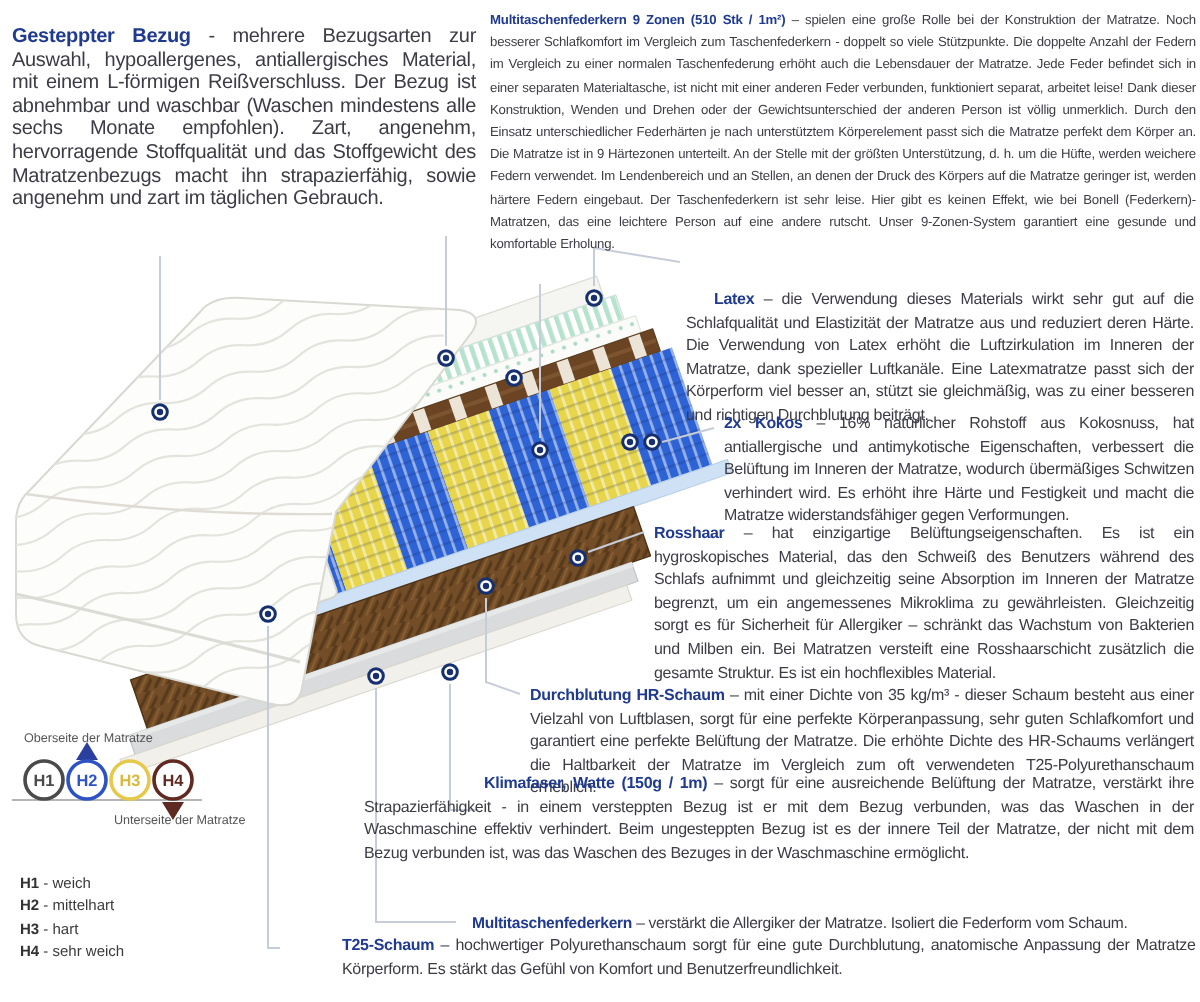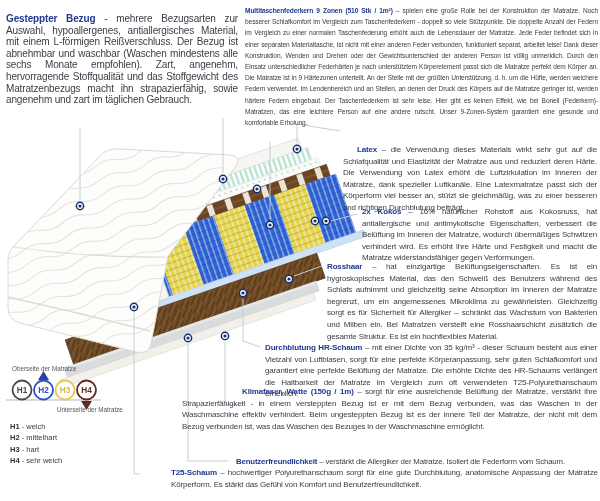--- a/index.html
+++ b/index.html
@@ -11,21 +11,21 @@
   .blk b{color:#1f3a8f;font-weight:bold;}
   .blk-gesteppter{left:6px;top:13px;width:232px;font-size:10px;line-height:11.6px;}
   .blk-federkern{left:245px;top:5px;width:353px;font-size:6.6px;line-height:11.2px;letter-spacing:-0.1px;}
   .blk-latex{left:343px;top:144px;width:254px;text-indent:14px;}
   .blk-kokos{left:362px;top:206px;width:235px;}
   .blk-rosshaar{left:327px;top:261px;width:270px;}
   .blk-hr{left:265px;top:342px;width:332px;}
   .blk-klima{left:182px;top:386px;width:415px;text-indent:60px;}
   .blk-polster{left:236px;top:456px;width:362px;font-size:7.8px;}
   .blk-t25{left:143px;top:467px;width:452px;margin-left:28px;}
-  .legend-items{position:absolute;left:10px;top:421px;font-size:7.5px;line-height:11.3px;color:#3a3a3a;}
+  .legend-items{position:absolute;left:10px;top:436px;font-size:7.5px;line-height:11.3px;color:#3a3a3a;}
   .legend-items b{font-weight:bold;color:#333;}
 </style>
 </head>
 <body>
 
 <div id="stage">
 
   <svg id="art" width="600" height="501" viewBox="0 0 600 501">
     <defs>
       <pattern id="pRib" width="5" height="13" patternUnits="userSpaceOnUse">
@@ -206,21 +206,21 @@
 
   <p class="blk blk-hr">
     <b>Durchblutung HR-Schaum</b><span> – mit einer Dichte von 35 kg/m³ - dieser Schaum besteht aus einer Vielzahl von Luftblasen, sorgt für eine perfekte Körperanpassung, sehr guten Schlafkomfort und garantiert eine perfekte Belüftung der Matratze. Die erhöhte Dichte des HR-Schaums verlängert die Haltbarkeit der Matratze im Vergleich zum oft verwendeten T25-Polyurethanschaum erheblich.</span>
   </p>
 
   <p class="blk blk-klima">
     <b>Klimafaser, Watte (150g / 1m)</b><span> – sorgt für eine ausreichende Belüftung der Matratze, verstärkt ihre Strapazierfähigkeit - in einem versteppten Bezug ist er mit dem Bezug verbunden, was das Waschen in der Waschmaschine effektiv verhindert. Beim ungesteppten Bezug ist es der innere Teil der Matratze, der nicht mit dem Bezug verbunden ist, was das Waschen des Bezuges in der Waschmaschine ermöglicht.</span>
   </p>
 
   <p class="blk blk-polster">
-    <b>Benutzerfreundlichkeit</b><span> – verstärkt die Allergiker der Matratze. Isoliert die Federform vom Schaum.</span>
+    <b>Multitaschenfederkern</b><span> – verstärkt die Allergiker der Matratze. Isoliert die Federform vom Schaum.</span>
   </p>
 
   <p class="blk blk-t25">
     <b>T25-Schaum</b><span> – hochwertiger Polyurethanschaum sorgt für eine gute Durchblutung, anatomische Anpassung der Matratze an die Körperform. Es stärkt das Gefühl von Komfort und Benutzerfreundlichkeit.</span>
   </p>
 
   <div class="legend-items">
     <div><b>H1</b><span> - weich</span></div>
     <div><b>H2</b><span> - mittelhart</span></div>
     <div><b>H3</b><span> - hart</span></div>

